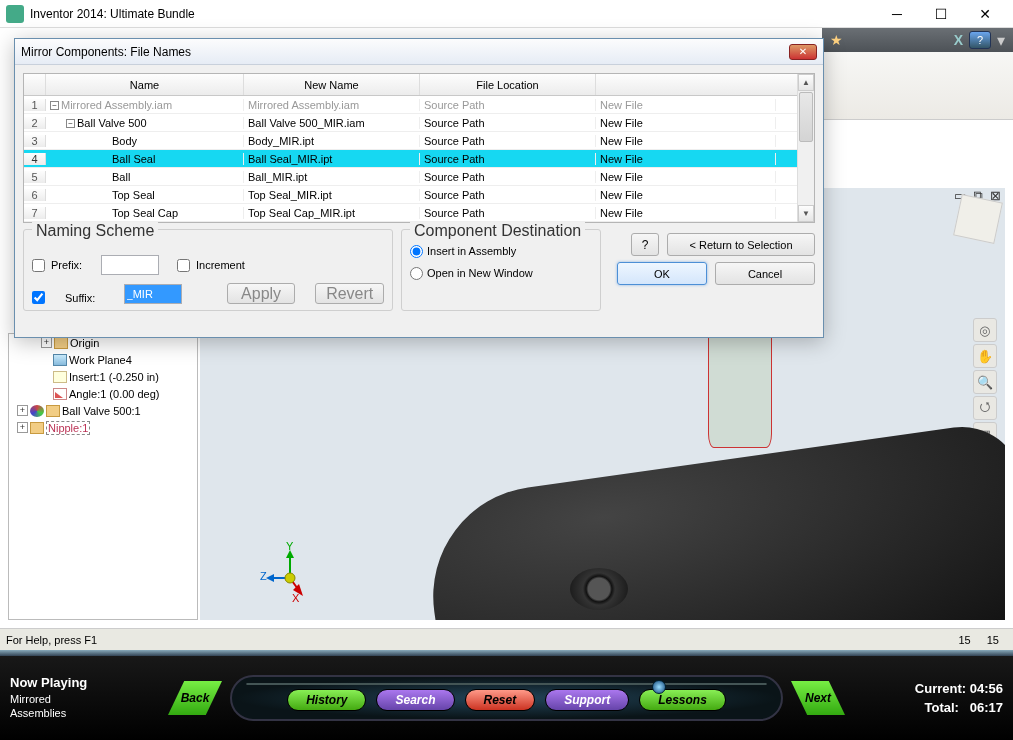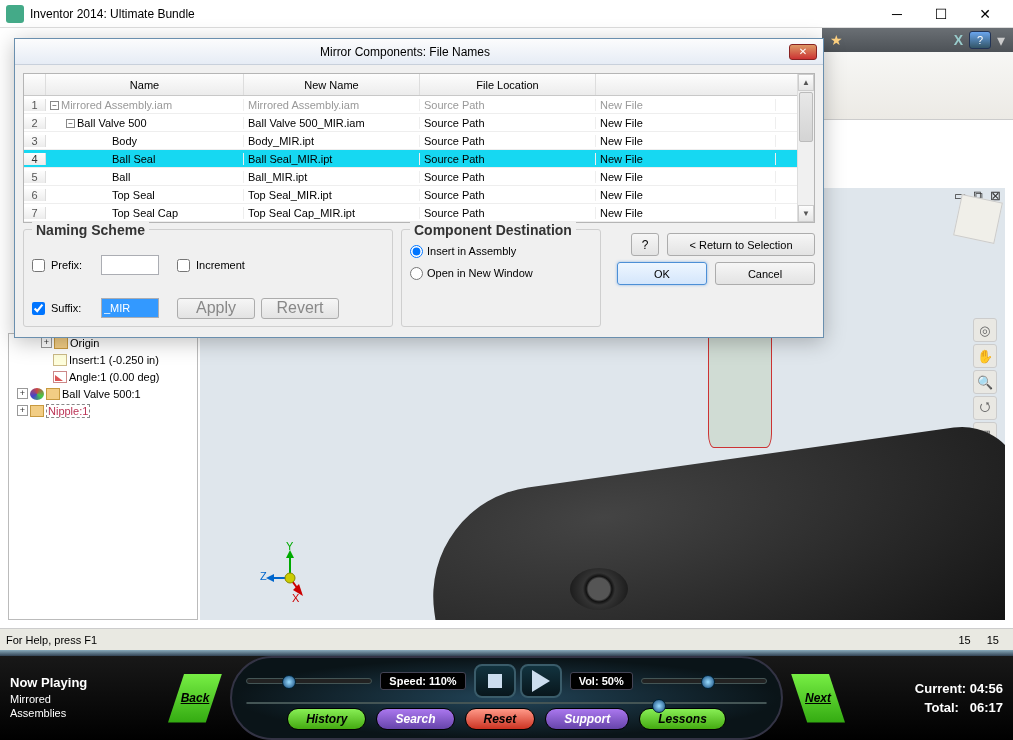--- a/index.html
+++ b/index.html
@@ -53,21 +53,21 @@
 .ico.cube { background: #f2cd84; border:1px solid #c89a40; }
 .tree-row .sel { background: #fff; border: 1px dashed #888; padding: 0 1px; color:#b35; }
 
 
 .status-bar { position: absolute; bottom: 0; left: 0; right: 0; height: 22px; background: #e9e9e2; border-top: 1px solid #ccc; display: flex; align-items: center; font-size: 11px; padding: 0 6px; }
 .status-bar .spacer { flex: 1; }
 .status-bar .n { padding: 0 8px; }
 
 
 .dialog { position: absolute; top: 10px; left: 14px; width: 810px; height: 300px; border: 1px solid #6a8fae; background: #f0f0f0; box-shadow: 0 4px 20px rgba(0,0,0,0.25); }
-.dlg-title { height: 26px; background: linear-gradient(#fcfcfd,#e6ecf5); display: flex; align-items: center; padding: 0 6px; font-size: 12px; border-bottom: 1px solid #c8d0db; text-align: center; }
+.dlg-title { height: 26px; background: linear-gradient(#fcfcfd,#e6ecf5); display: flex; align-items: center; padding: 0 6px; font-size: 12px; border-bottom: 1px solid #c8d0db; }
 .dlg-title .t { flex:1; }
 .dlg-title .xbtn { width: 28px; height: 16px; background: linear-gradient(#d96,#c33); border: 1px solid #822; border-radius: 3px; color: #fff; font-size: 10px; display:flex; align-items:center; justify-content:center; cursor:pointer; }
 .dlg-body { padding: 8px; }
 .grid-wrap { border: 1px solid #b5b5b5; background: #fff; height: 150px; position: relative; display:flex; }
 .grid-content { flex:1; overflow:hidden; }
 .grid-head { display: flex; background: linear-gradient(#fdfdfd,#ececec); border-bottom: 1px solid #c8c8c8; font-size: 11px; height: 22px; }
 .grid-head .hrow { width: 22px; border-right:1px solid #ddd; }
 .grid-head .hc { border-right: 1px solid #ddd; display:flex; align-items:center; justify-content:center; }
 .col-name { width: 198px; } .col-newname { width: 176px; } .col-loc { width: 176px; } .col-status { width: 180px; }
 .grow { display:flex; height: 18px; font-size: 11px; align-items: center; border-bottom: 1px solid #eee; }
@@ -79,24 +79,24 @@
 .indent1 { padding-left: 20px !important; }
 .indent3 { padding-left: 66px !important; }
 .tree-plus { display:inline-block; width:9px; height:9px; border:1px solid #888; font-size:8px; line-height:8px; text-align:center; margin-right:2px; color:#333; vertical-align:middle;}
 .scroll-y { width: 17px; background: #f0f0f0; border-left:1px solid #ddd; display:flex; flex-direction:column; }
 .scroll-btn { height: 17px; background: linear-gradient(#fdfdfd,#e5e5e5); border:1px solid #ccc; font-size:8px; display:flex; align-items:center; justify-content:center; color:#555; cursor:pointer; }
 .scroll-thumb { flex: 0 0 50px; margin: 1px; background: linear-gradient(#e8e8e8,#d4d4d4); border:1px solid #bbb; border-radius:2px; }
 .scroll-track { flex:1; }
 
 .dlg-bottom { display:flex; margin-top:6px; gap: 8px; align-items: stretch; }
 .groupbox { border:1px solid #cfcfcf; border-radius:3px; padding: 8px 8px 6px; font-size:11px; background:#f0f0f0; position:relative; }
-.groupbox .legend { position:absolute; top:-8px; left:8px; background:#f0f0f0; padding:0 4px; font-size:14px; color:#333;font-weight:bold; }
+.groupbox .legend { position:absolute; top:-8px; left:8px; background:#f0f0f0; padding:0 4px; font-size:16px; color:#333; }
 .gb-naming { width: 370px; }
 .gb-naming .row1 { display:flex; align-items:center; gap:6px; margin-top:16px; height: 22px;}
-.gb-naming .row2 { display:flex; align-items:center; gap:6px; margin-top:20px; height: 24px;}
+.gb-naming .row2 { display:flex; align-items:flex-end; gap:20px; margin-top:4px; height: 24px;}
 .gb-naming input[type=checkbox]{ width:13px; height:13px; }
 .gb-naming .lab { width: 44px; }
 .gb-naming .txt { width: 58px; height: 20px; border:1px solid #abadb3; font-size:11px; padding:1px 2px; }
 .txt.sel { background:#3399ff; color:#fff; }
 .sm-btn { width: 78px; height: 21px; background: linear-gradient(#f6f6f6,#e3e3e3); border:1px solid #acacac; border-radius:3px; font-size:16px; color:#888; cursor:default; }
 
 .gb-dest { width: 200px; }
 .radio-row { display:flex; align-items:center; gap:4px; font-size:11px; margin-top:4px; height:18px; }
 .radio-row input { width:13px; height:13px; }
 
@@ -106,21 +106,21 @@
 .std-btn { width: 148px; height:23px; background: linear-gradient(#f6f6f6,#e3e3e3); border:1px solid #acacac; border-radius:3px; font-size:11px; cursor:pointer; }
 .ok-btn { width: 90px; height:23px; background: linear-gradient(#eef6ff,#d4e6fb); border:1px solid #4c8fd6; border-radius:3px; font-size:11px; cursor:pointer; box-shadow: 0 0 3px rgba(70,140,220,0.6);}
 .cancel-btn { width: 100px; height:23px; background: linear-gradient(#f6f6f6,#e3e3e3); border:1px solid #acacac; border-radius:3px; font-size:11px; cursor:pointer; }
 
 
 .player { position: absolute; bottom: 0; left: 0; right: 0; height: 90px; background: linear-gradient(#1a1a1a,#000); color: #fff; font-size: 11px; }
 .player-top { height: 6px; background: linear-gradient(#8ab,#345); }
 .player-main { display:flex; align-items:center; height: 84px; padding: 0 10px; gap: 8px; }
 .np { width: 150px; line-height: 1.3; }
 .np .h { font-weight:bold; font-size:13px; }
-.nav-arrow { width: 54px; height: 49px; background: linear-gradient(#7e4,#3a1); clip-path: polygon(30% 0, 100% 0, 70% 100%, 0 100%); display:flex; align-items:center; justify-content:center; font-style:italic; font-weight:bold; color:#000; font-size:12px; cursor:pointer;text-decoration:underline; }
+.nav-arrow { width: 54px; height: 34px; background: linear-gradient(#7e4,#3a1); clip-path: polygon(30% 0, 100% 0, 70% 100%, 0 100%); display:flex; align-items:center; justify-content:center; font-style:italic; font-weight:bold; color:#000; font-size:12px; cursor:pointer; }
 .nav-arrow.next { clip-path: polygon(0 0, 70% 0, 100% 100%, 30% 100%); }
 .center-pod { flex:1; display:flex; flex-direction:column; align-items:center; gap:4px; background: radial-gradient(ellipse at center, #224458 0%, #0a1418 70%); border-radius: 44px; padding: 6px 14px 8px; border:2px solid #334; }
 .slider-row { display:flex; align-items:center; gap:8px; width:100%; }
 .slider { flex:1; height:6px; background:#222; border:1px solid #455; border-radius:3px; position:relative; }
 .slider .thumb { position:absolute; top:-4px; width:14px; height:14px; background: radial-gradient(#9df,#147); border-radius:50%; border:1px solid #023; cursor:pointer; }
 .info-pill { background:#000; border:1px solid #445; border-radius:3px; padding:2px 8px; font-weight:bold; font-size:11px; }
 .transport { display:flex; gap:4px; }
 .tbtn { width:42px; height:34px; background: linear-gradient(#12333f,#08161c); border:2px solid #3a5c6a; border-radius:8px; display:flex; align-items:center; justify-content:center; cursor:pointer; }
 .tbtn .sq { width:14px; height:14px; background:#cde; }
 .tbtn .tri { width:0; height:0; border-left:18px solid #cde; border-top:11px solid transparent; border-bottom:11px solid transparent; }
@@ -189,20 +189,24 @@
     </div>
   </div>
 
   <div class="tree-panel">
     <div class="tree-row" style="padding-left:32px">
       <span class="exp">+</span>
       <span class="ico folder"></span>
       <span>Origin</span>
     </div>
     <div class="tree-row" style="padding-left:44px">
+      <span class="ico plane"></span>
+      <span>Work Plane4</span>
+    </div>
+    <div class="tree-row" style="padding-left:44px">
       <span class="ico insert"></span>
       <span>Insert:1 (-0.250 in)</span>
     </div>
     <div class="tree-row" style="padding-left:44px">
       <span class="ico angle"></span>
       <span>Angle:1 (0.00 deg)</span>
     </div>
     <div class="tree-row" style="padding-left:8px">
       <span class="exp">+</span>
       <span class="ico loop"></span>
@@ -349,38 +353,20 @@
   <div class="player-top"></div>
   <div class="player-main">
     <div class="np">
       <div class="h">Now Playing</div>
       <div>Mirrored</div>
       <div>Assemblies</div>
     </div>
     <div class="nav-arrow">Back</div>
 
     <div class="center-pod">
-      <div class="slider-row">
-        <div class="slider">
-            <div class="thumb" style="left:28%"></div>
-          </div>
-        <div class="info-pill">Speed: 110%</div>
-        <div class="transport">
-          <div class="tbtn">
-              <div class="sq"></div>
-            </div>
-          <div class="tbtn">
-              <div class="tri"></div>
-            </div>
-        </div>
-        <div class="info-pill">Vol: 50%</div>
-        <div class="slider">
-            <div class="thumb" style="left:48%"></div>
-          </div>
-      </div>
       <div class="slider" style="width:100%">
           <div class="thumb" style="left:78%"></div>
         </div>
       <div class="bottom-btns">
         <div class="pill green">History</div>
         <div class="pill purple">Search</div>
         <div class="pill red">Reset</div>
         <div class="pill purple">Support</div>
         <div class="pill green">Lessons</div>
       </div>

